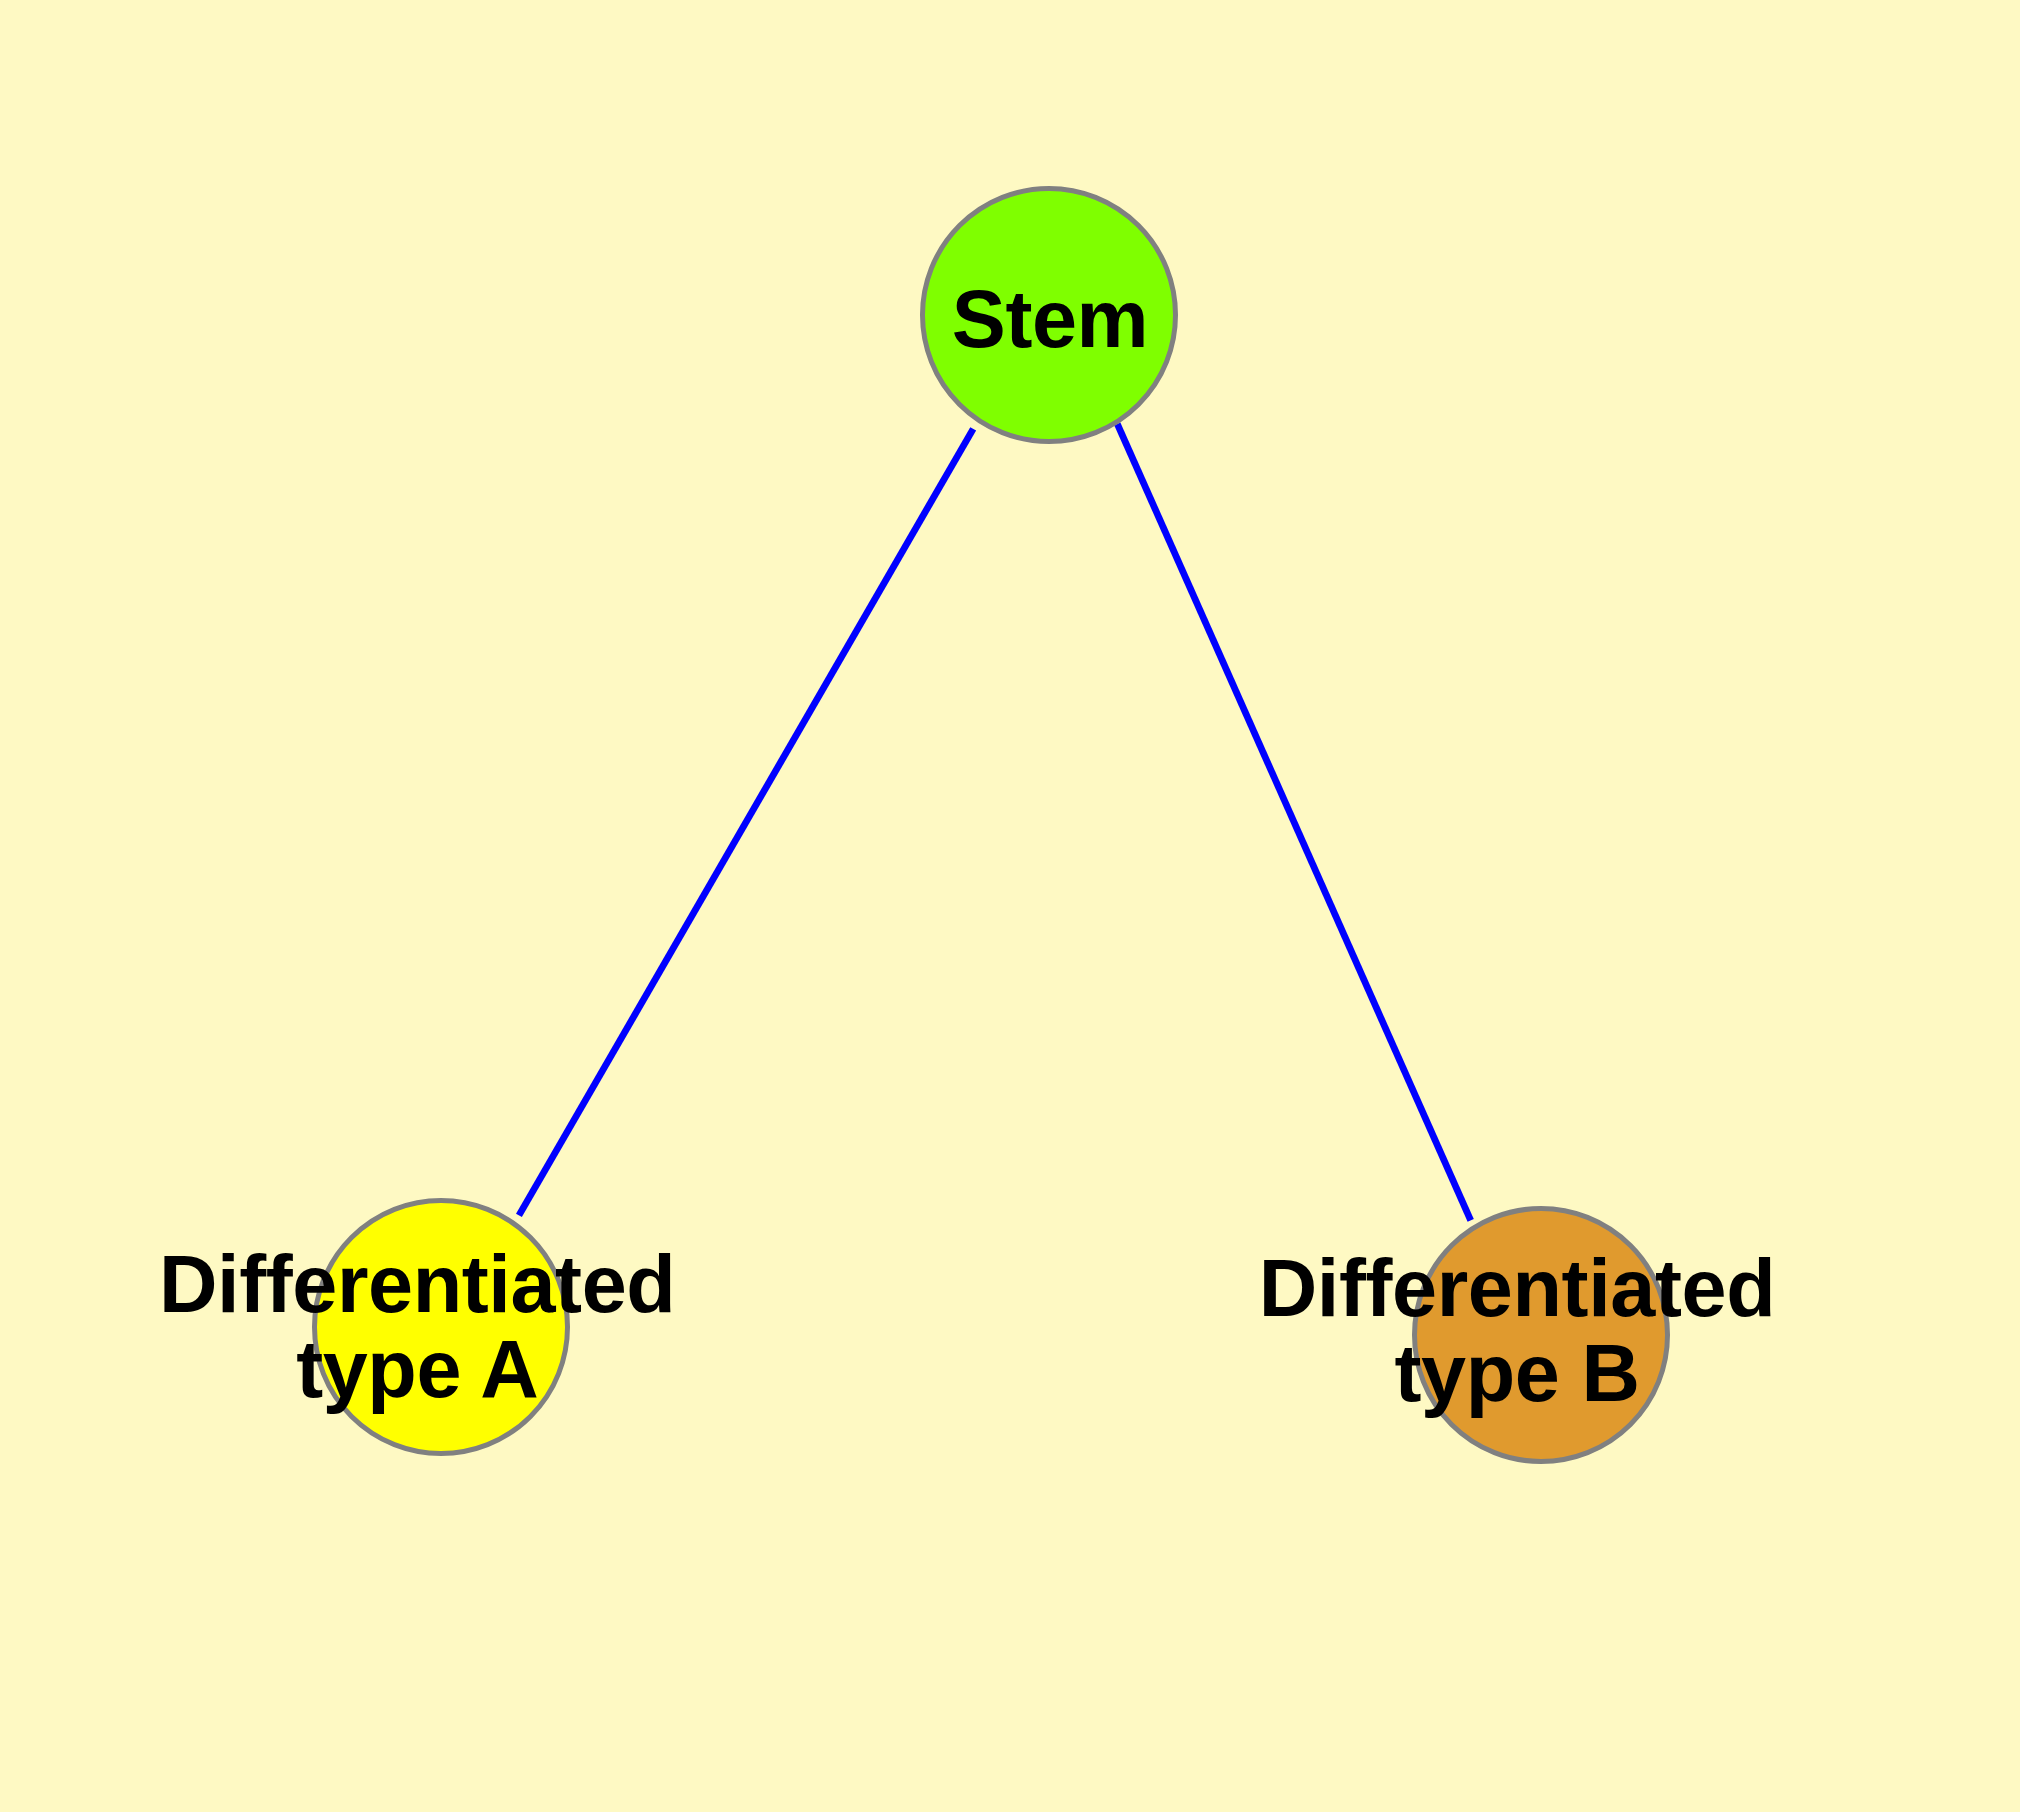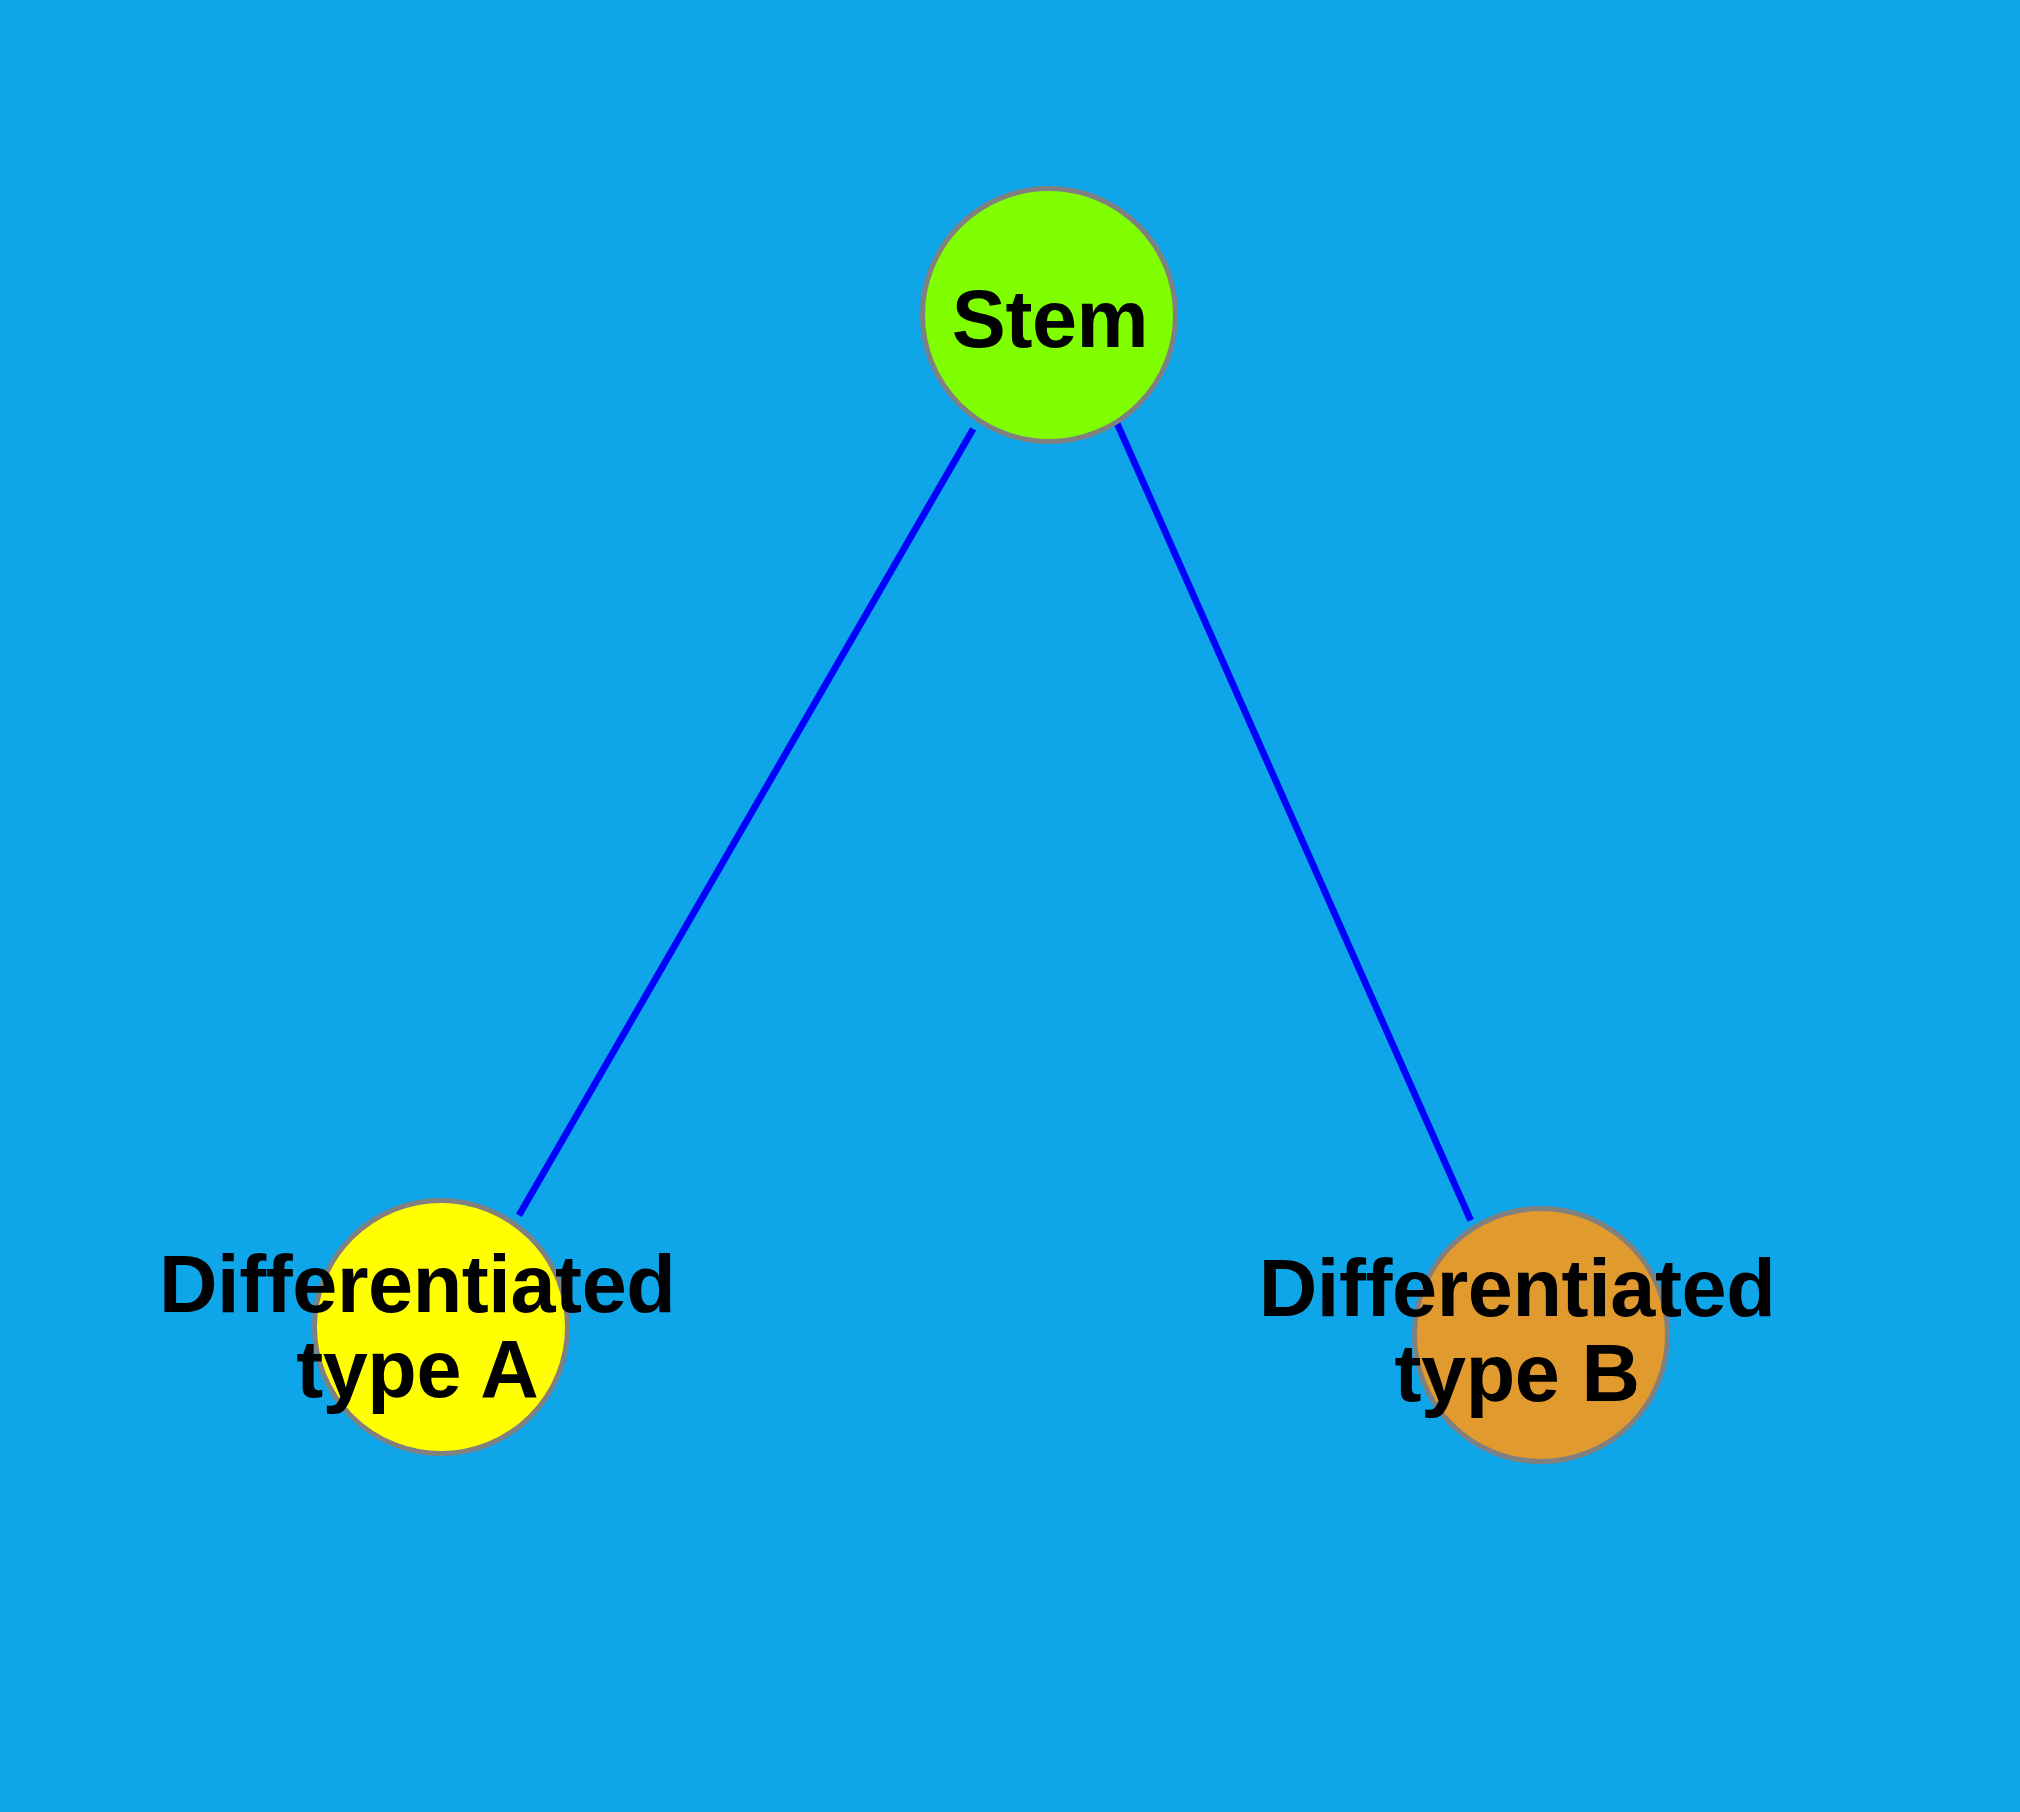--- a/index.html
+++ b/index.html
@@ -50,21 +50,21 @@
     font-size: 81px;
     line-height: 85px;
     text-align: center;
     white-space: pre;
     letter-spacing: -0.4px;
   }
 </style>
 </head>
 <body>
 
-<div id="graph-canvas" style="background: #0ea5e9; width: 2021px; height: 1812px;">
+<div id="graph-canvas" style="background: #fef9c3; width: 2021px; height: 1812px;">
 
   <svg id="edge-layer" viewBox="0 0 2384 2138" width="2021" height="1812" xmlns="http://www.w3.org/2000/svg">
     <line stroke-linecap="butt" x1="1148" y1="506" x2="612" y2="1434" stroke="#0000ff" stroke-width="8"></line>
     <line stroke-linecap="butt" x1="1318" y1="500" x2="1735" y2="1440" stroke="#0000ff" stroke-width="8"></line>
   </svg>
 
   <div id="node-layer">
     <div class="node" style="left: 920px; top: 186px; width: 258px; height: 258px; background: rgb(127, 255, 0); border-color: rgb(128, 128, 128); border-width: 5.1px;"></div>
     <div class="node" style="left: 312px; top: 1198px; width: 258px; height: 258px; background: rgb(255, 255, 0); border-color: rgb(128, 128, 128); border-width: 5.1px;"></div>
     <div class="node" style="left: 1412px; top: 1206px; width: 258px; height: 258px; background: rgb(224, 154, 46); border-color: rgb(128, 128, 128); border-width: 5.1px;"></div>

